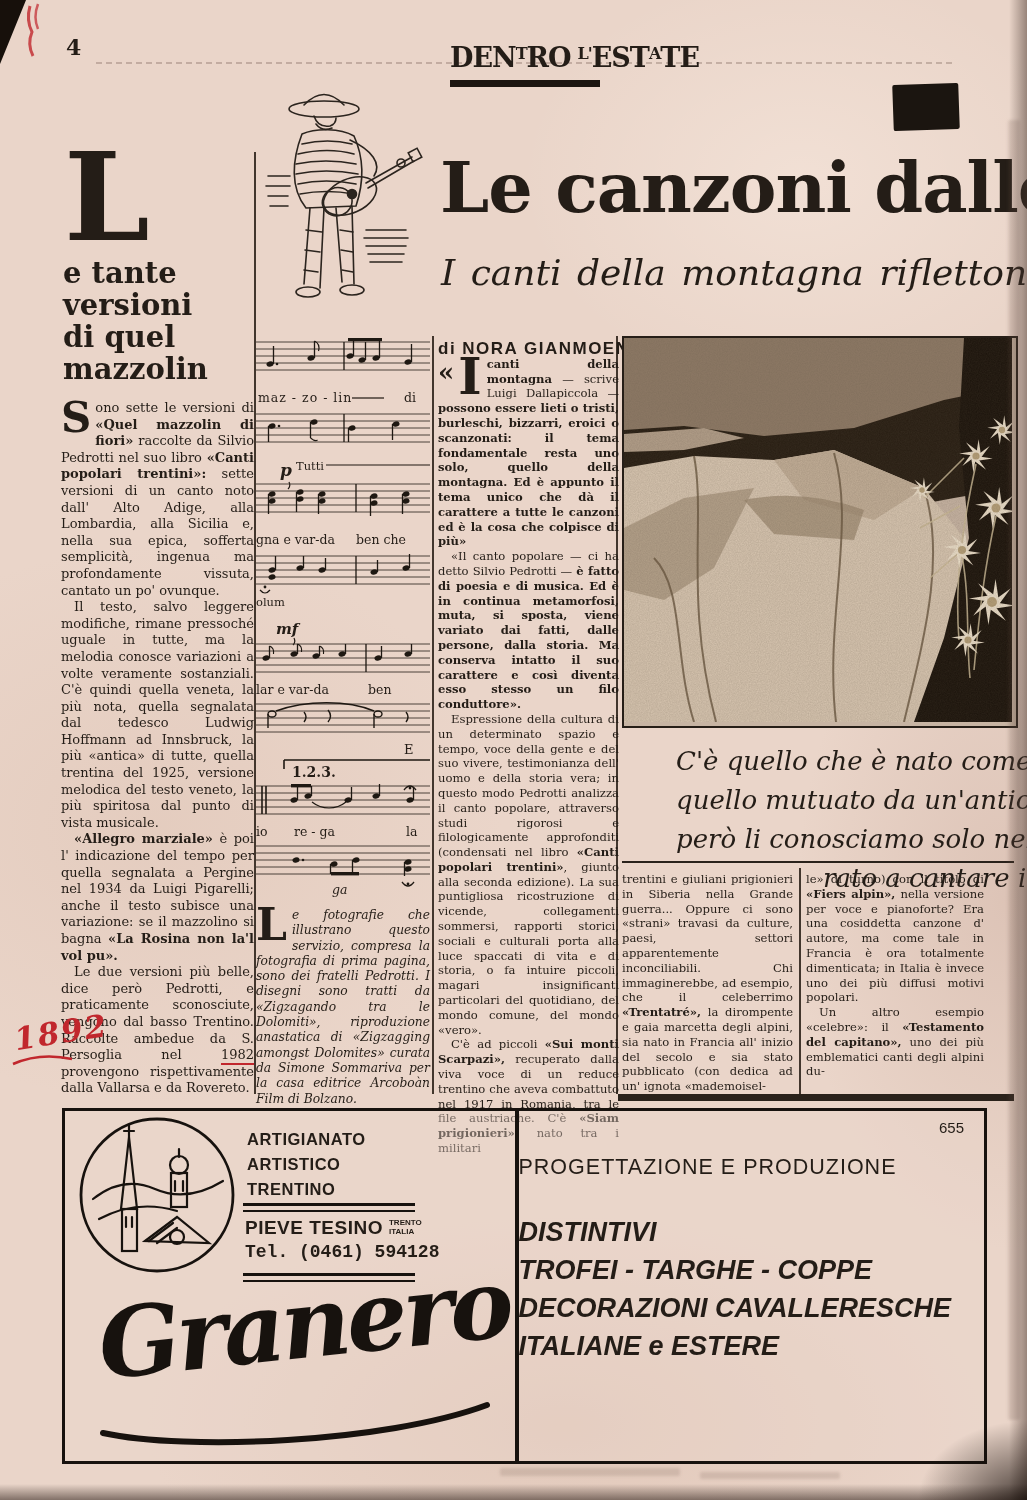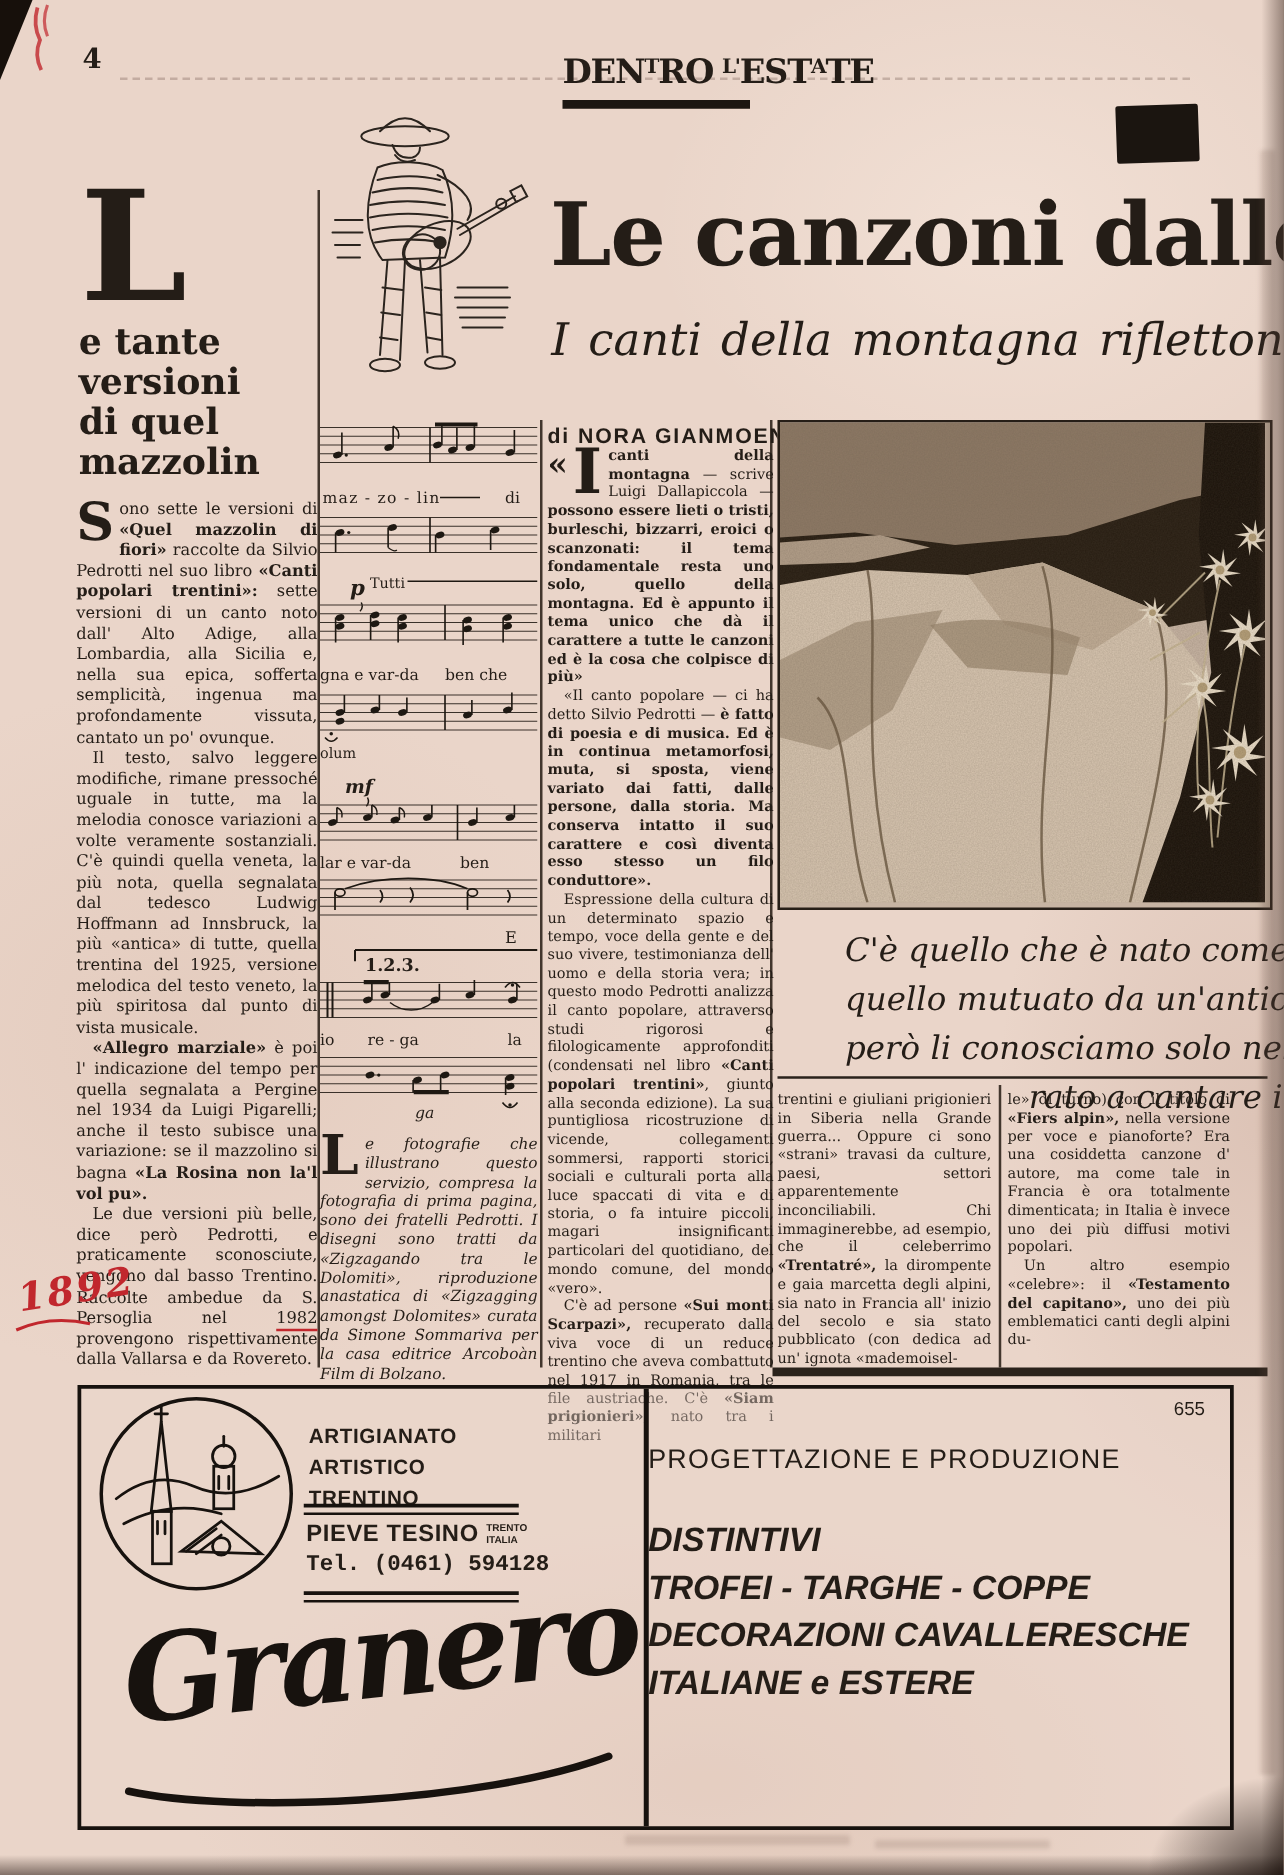--- a/index.html
+++ b/index.html
@@ -283,21 +283,21 @@
 
   <div class="abs caption" style="left:256px;top:908px;width:174px">
     <span class="drop-l">L</span><span>e fotografie che illustrano questo servizio, compresa la fotografia di prima pagina, sono dei fratelli Pedrotti. I disegni sono tratti da «Zigzagando tra le Dolomiti», riproduzione anastatica di «Zigzagging amongst Dolomites» curata da Simone Sommariva per la casa editrice Arcoboàn Film di Bolzano.</span>
   </div>
 
   <div class="abs small" style="left:438px;top:342px;width:181px">
     <div class="byline">di NORA GIANMOENA</div>
     <p><span class="qmark">«</span><span class="drop-i">I</span><span class="bd">canti della montagna</span><span> — scrive Luigi Dallapiccola — </span><span class="bd">possono essere lieti o tristi, burleschi, bizzarri, eroici o scanzonati: il tema fondamentale resta uno solo, quello della montagna. Ed è appunto il tema unico che dà il carattere a tutte le canzoni ed è la cosa che colpisce di più»</span></p>
     <p class="ind"><span>«Il canto popolare — ci ha detto Silvio Pedrotti — </span><span class="bd">è fatto di poesia e di musica. Ed è in continua metamorfosi, muta, si sposta, viene variato dai fatti, dalle persone, dalla storia. Ma conserva intatto il suo carattere e così diventa esso stesso un filo conduttore».</span></p>
     <p class="ind"><span>Espressione della cultura di un determinato spazio e tempo, voce della gente e del suo vivere, testimonianza dell' uomo e della storia vera; in questo modo Pedrotti analizza il canto popolare, attraverso studi rigorosi e filologicamente approfonditi (condensati nel libro </span><span class="bd">«Canti popolari trentini»</span><span>, giunto alla seconda edizione). La sua puntigliosa ricostruzione di vicende, collegamenti sommersi, rapporti storici, sociali e culturali porta alla luce spaccati di vita e di storia, o fa intuire piccoli, magari insignificanti particolari del quotidiano, del mondo comune, del mondo «vero».</span></p>
-    <p class="ind"><span>C'è ad persone </span><span class="bd">«Sui monti Scarpazi»,</span><span> recuperato dalla viva voce di un reduce trentino che aveva combattuto nel 1917 in Romania, tra le file austriache. C'è </span><span class="bd">«Siam prigionieri»,</span><span> nato tra i militari</span></p>
+    <p class="ind"><span>C'è ad piccoli </span><span class="bd">«Sui monti Scarpazi»,</span><span> recuperato dalla viva voce di un reduce trentino che aveva combattuto nel 1917 in Romania, tra le file austriache. C'è </span><span class="bd">«Siam prigionieri»,</span><span> nato tra i militari</span></p>
   </div>
 
   <div class="abs" style="left:622px;top:336px;width:392px;height:388px;border:2px solid #261e17;background:#c7b4a3">
     <svg width="388" height="384" viewBox="0 0 388 384">
       <defs>
         <filter id="grainF" x="0" y="0" width="100%" height="100%">
           <feTurbulence type="fractalNoise" baseFrequency="0.9" numOctaves="2"></feTurbulence>
           <feColorMatrix type="matrix" values="0 0 0 0 0.12  0 0 0 0 0.09  0 0 0 0 0.06  0 0 0 0.45 0"></feColorMatrix>
         </filter>
         <g id="petal">
@@ -377,21 +377,21 @@
           <path d="M49,102 v10 M55,102 v10"></path>
           <circle cx="102" cy="50" r="9"></circle>
           <path d="M102,34 v8"></path>
           <rect x="94" y="58" width="16" height="34"></rect>
           <path d="M98,66 v10 M106,66 v10"></path>
           <polygon points="68,126 100,102 132,128"></polygon>
           <circle cx="100" cy="122" r="7"></circle>
           <path d="M72,126 l24,-18 M80,128 l20,-15"></path>
         </g>
       </svg>
-      <div class="abs ad-lines" style="left:182px;top:26px">
+      <div class="abs ad-lines" style="left:182px;top:16px">
         <div>ARTIGIANATO</div>
         <div>ARTISTICO</div>
         <div>TRENTINO</div>
       </div>
       <div class="abs dbl" style="left:178px;top:92px;width:172px"></div>
       <div class="abs" style="left:180px;top:106px">
         <div class="town-row">
           <span class="town">PIEVE TESINO</span>
           <span class="region">
               <span>TRENTO</span>

